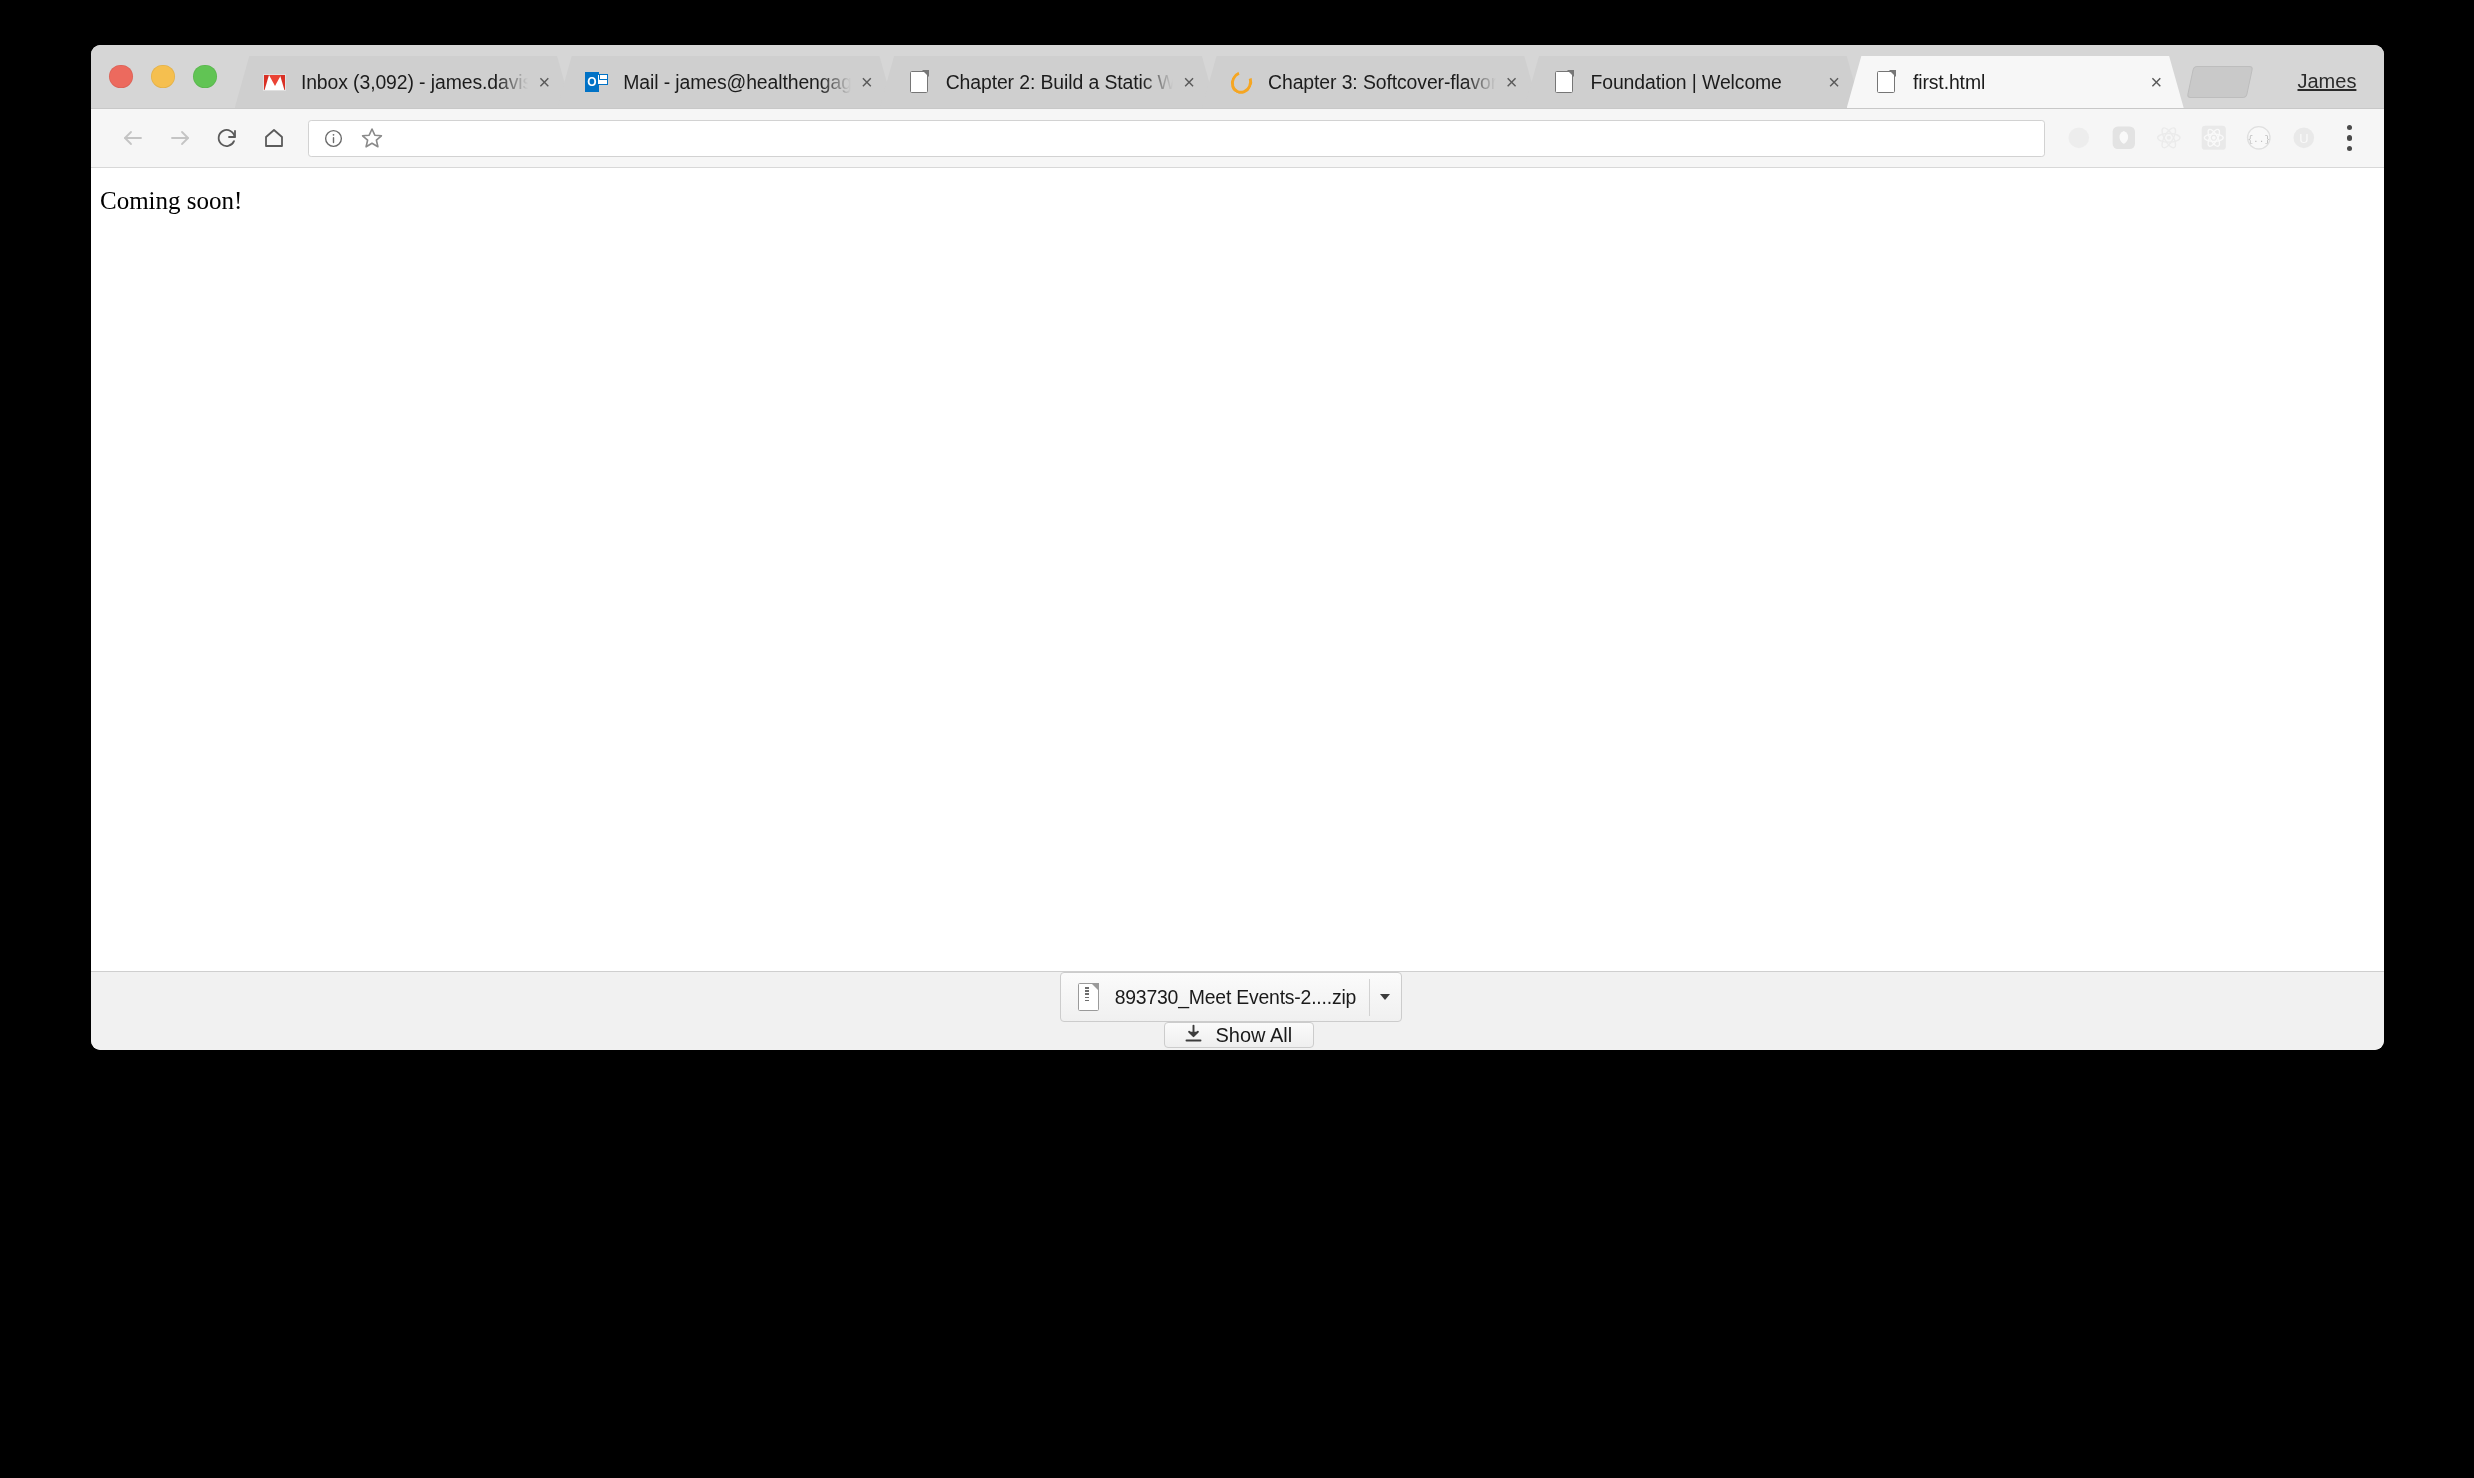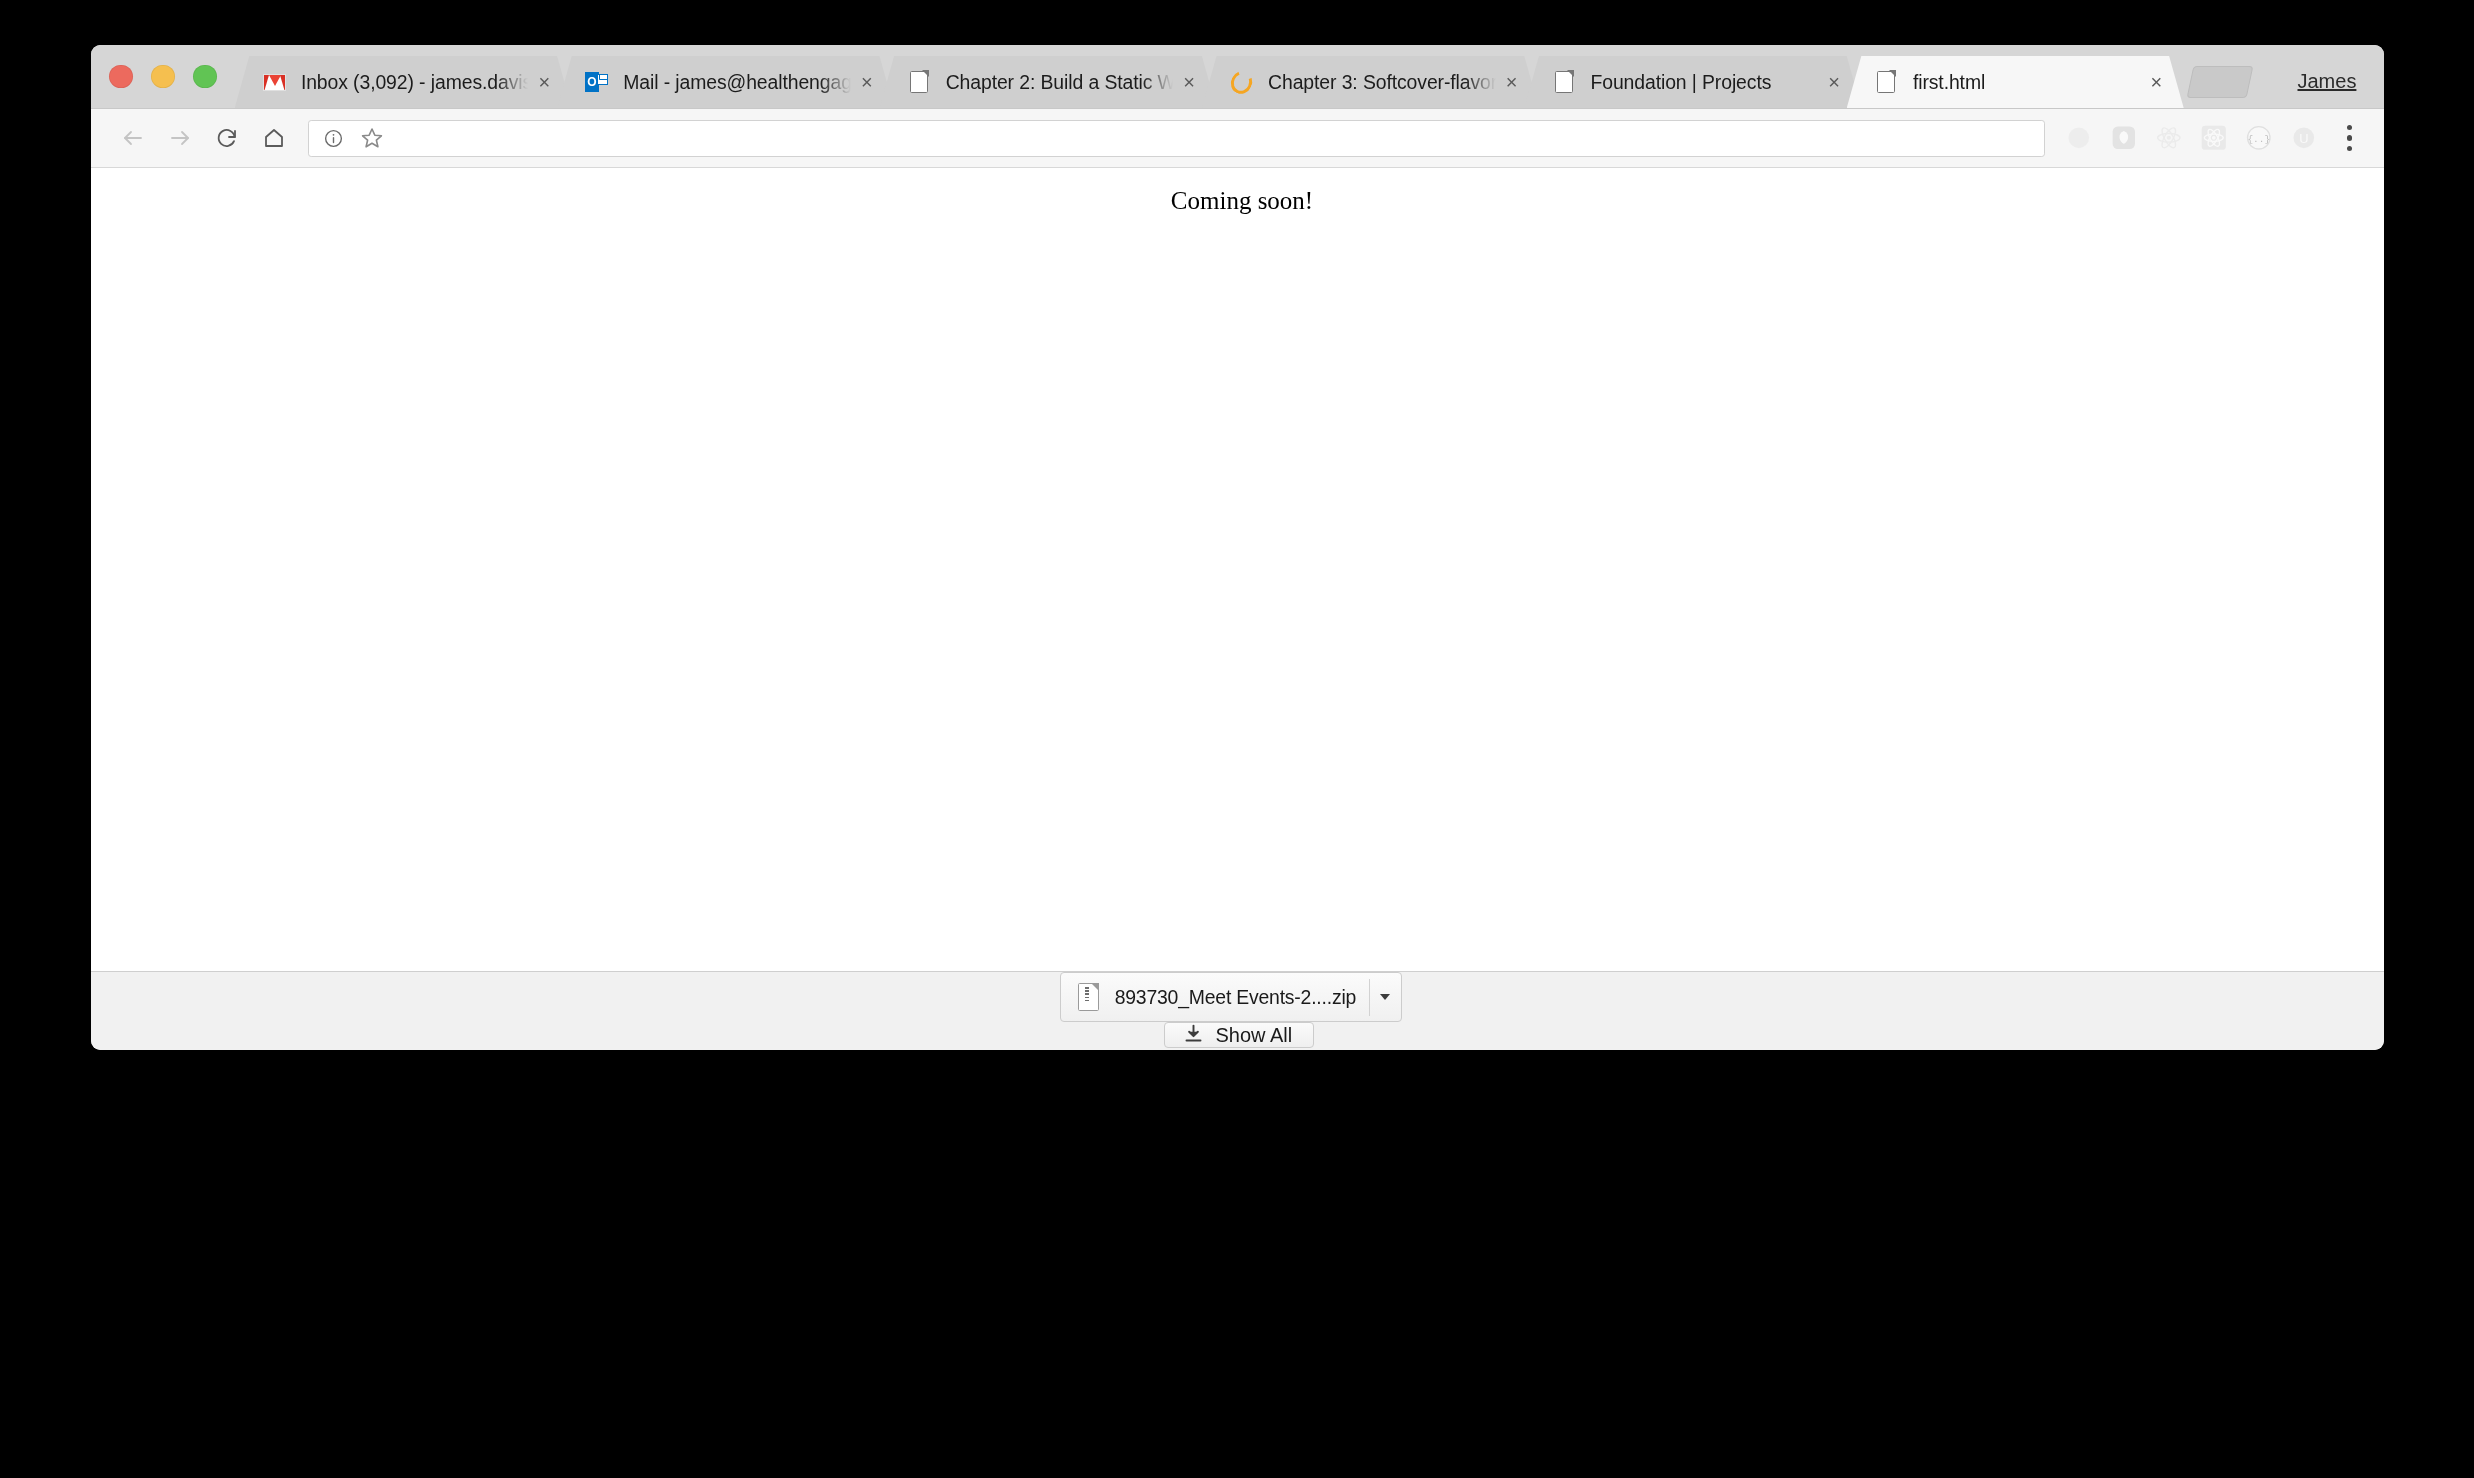--- a/index.html
+++ b/index.html
@@ -271,21 +271,20 @@
 
   
   #page-content {
     position: absolute;
     top: 124px;
     left: 0;
     right: 0;
     bottom: 79px;
     background: #ffffff;
     overflow: hidden;
-    text-align: center;
   }
   #page-text {
     font-family: "Liberation Serif", serif;
     font-size: 25px;
     color: #000000;
     padding: 18px 0 0 9px;
     line-height: 1.15;
   }
 
   
@@ -443,21 +442,21 @@
           </span>
         <span class="title">Chapter 3: Softcover-flavor</span>
         <span class="tabclose">×</span>
         <span class="tab-sep"></span>
       </div>
 
       <div class="tab">
         <span class="fav">
             <span class="fav-doc"></span>
           </span>
-        <span class="title">Foundation | Projects</span>
+        <span class="title">Foundation | Welcome</span>
         <span class="tabclose">×</span>
         <span class="tab-sep"></span>
       </div>
 
       <div class="tab active">
         <span class="fav">
             <span class="fav-doc"></span>
           </span>
         <span class="title">first.html</span>
         <span class="tabclose">×</span>

